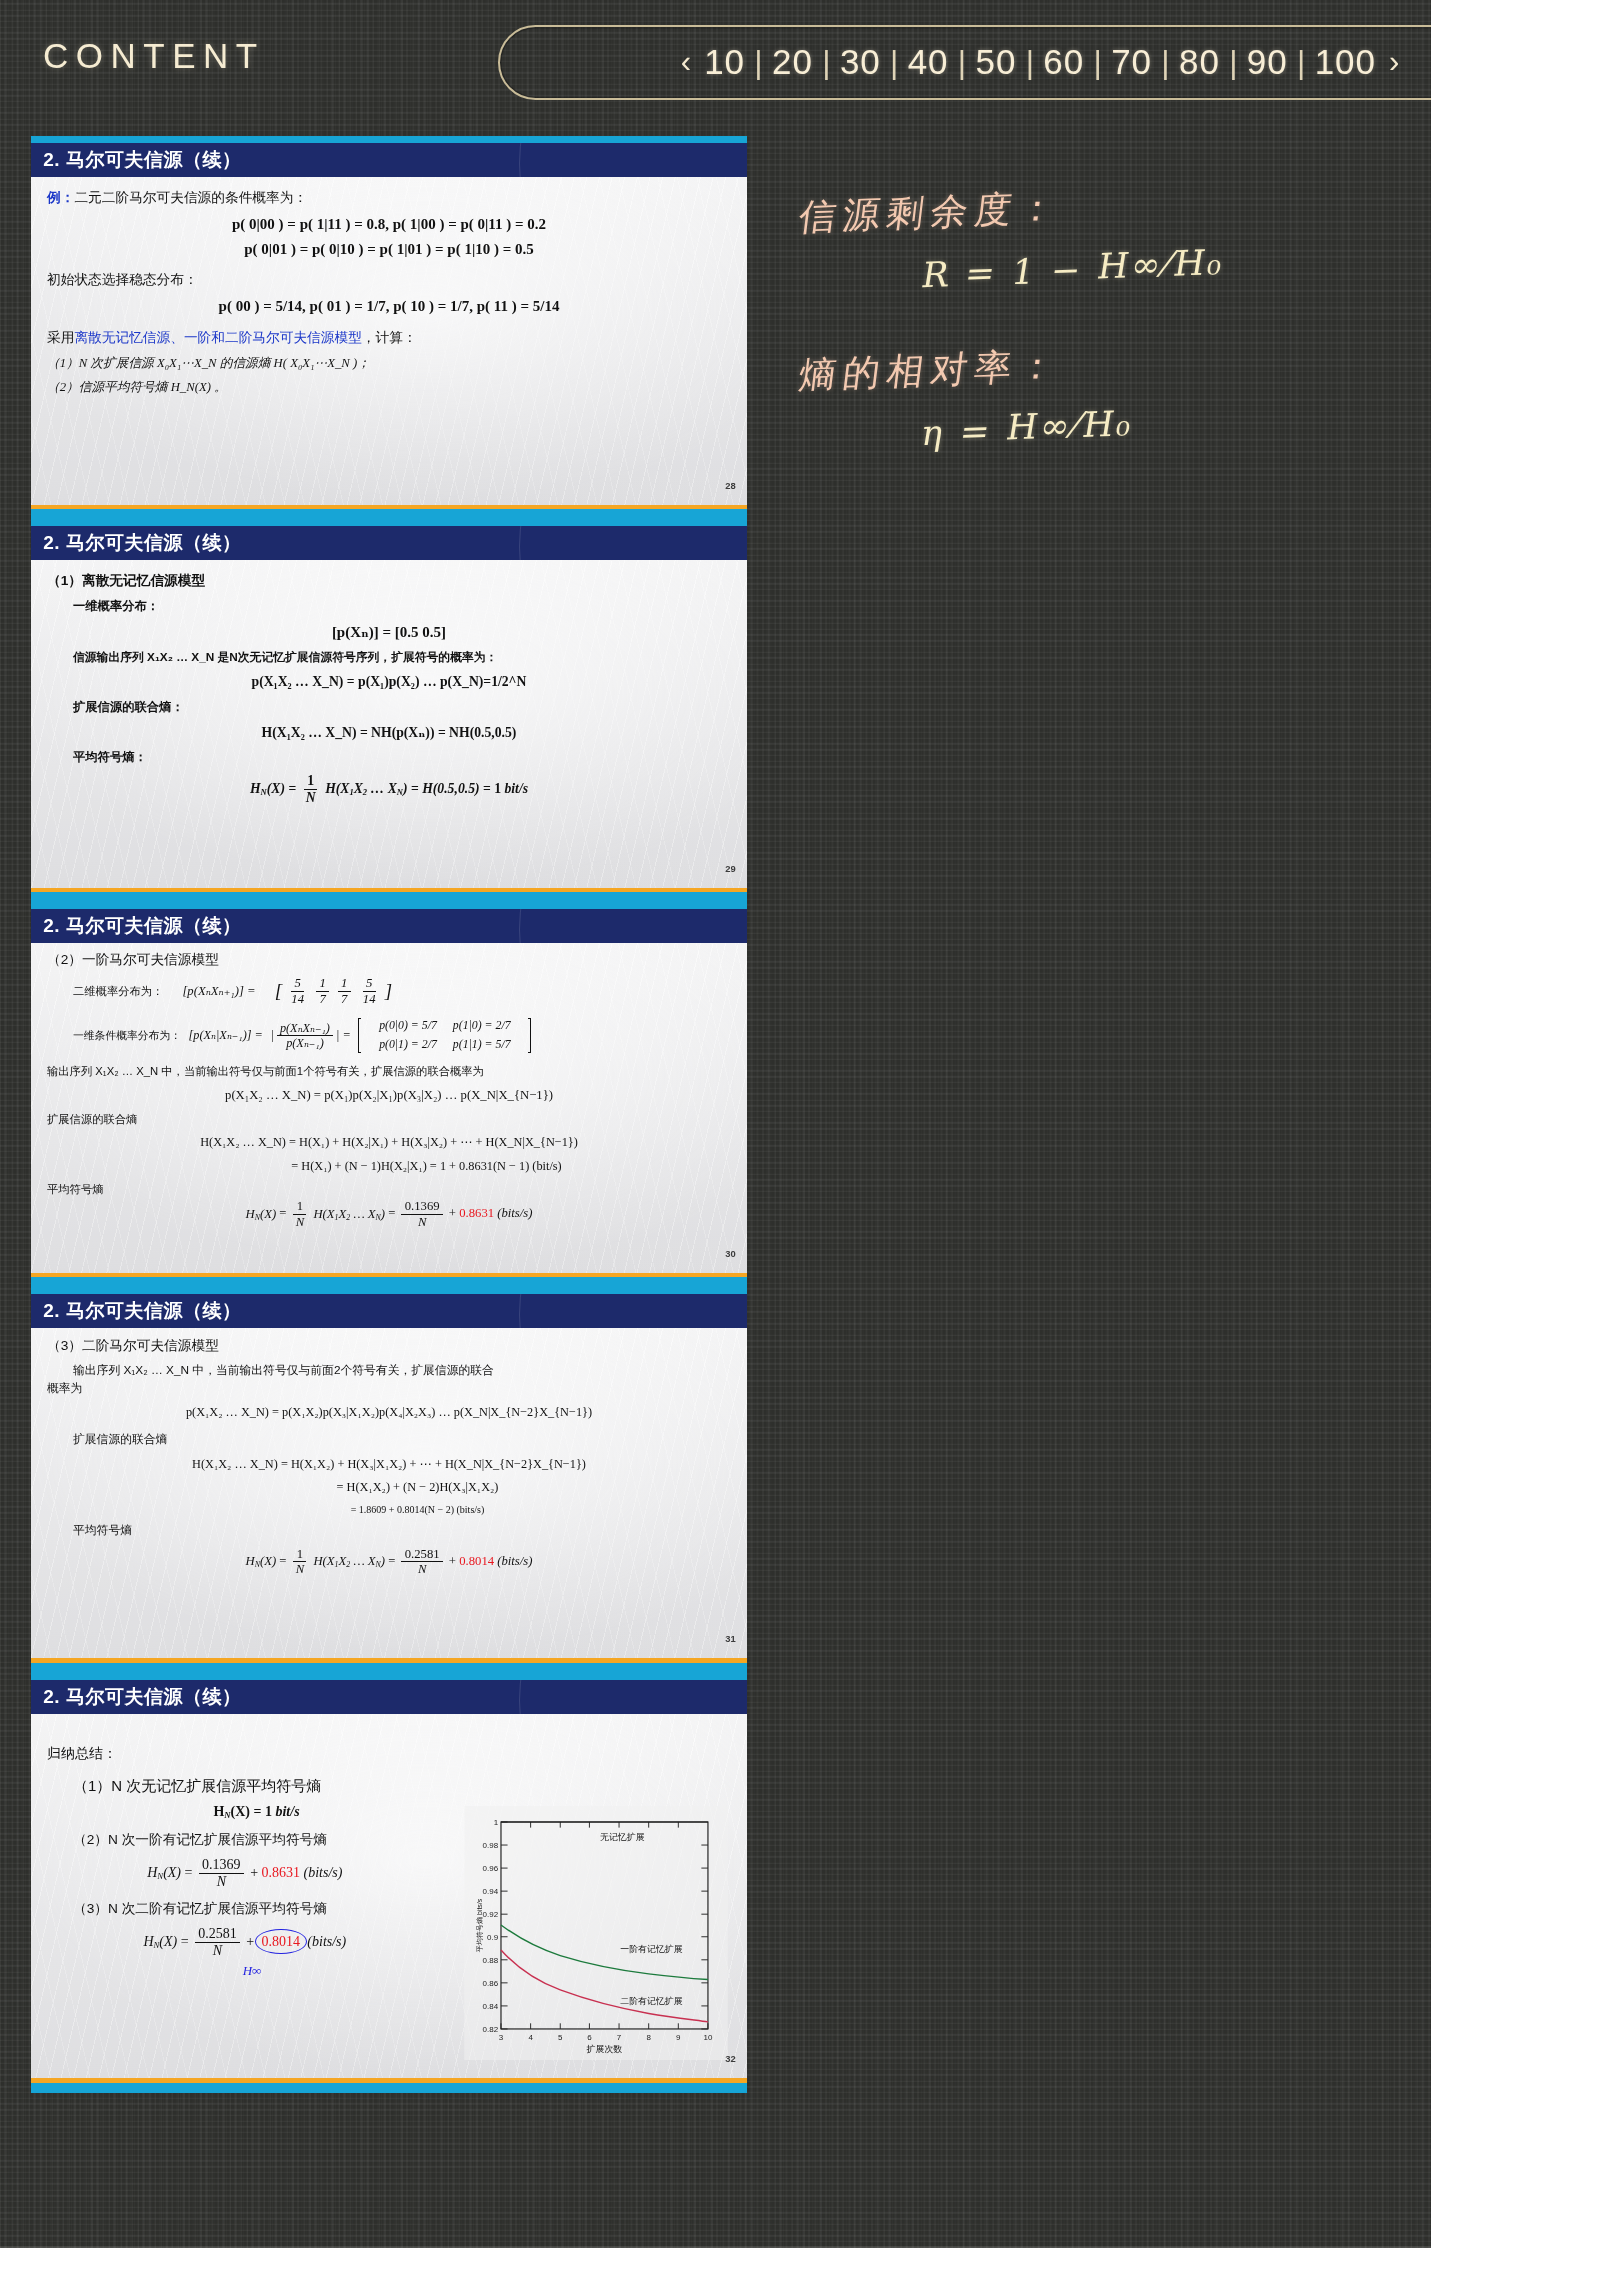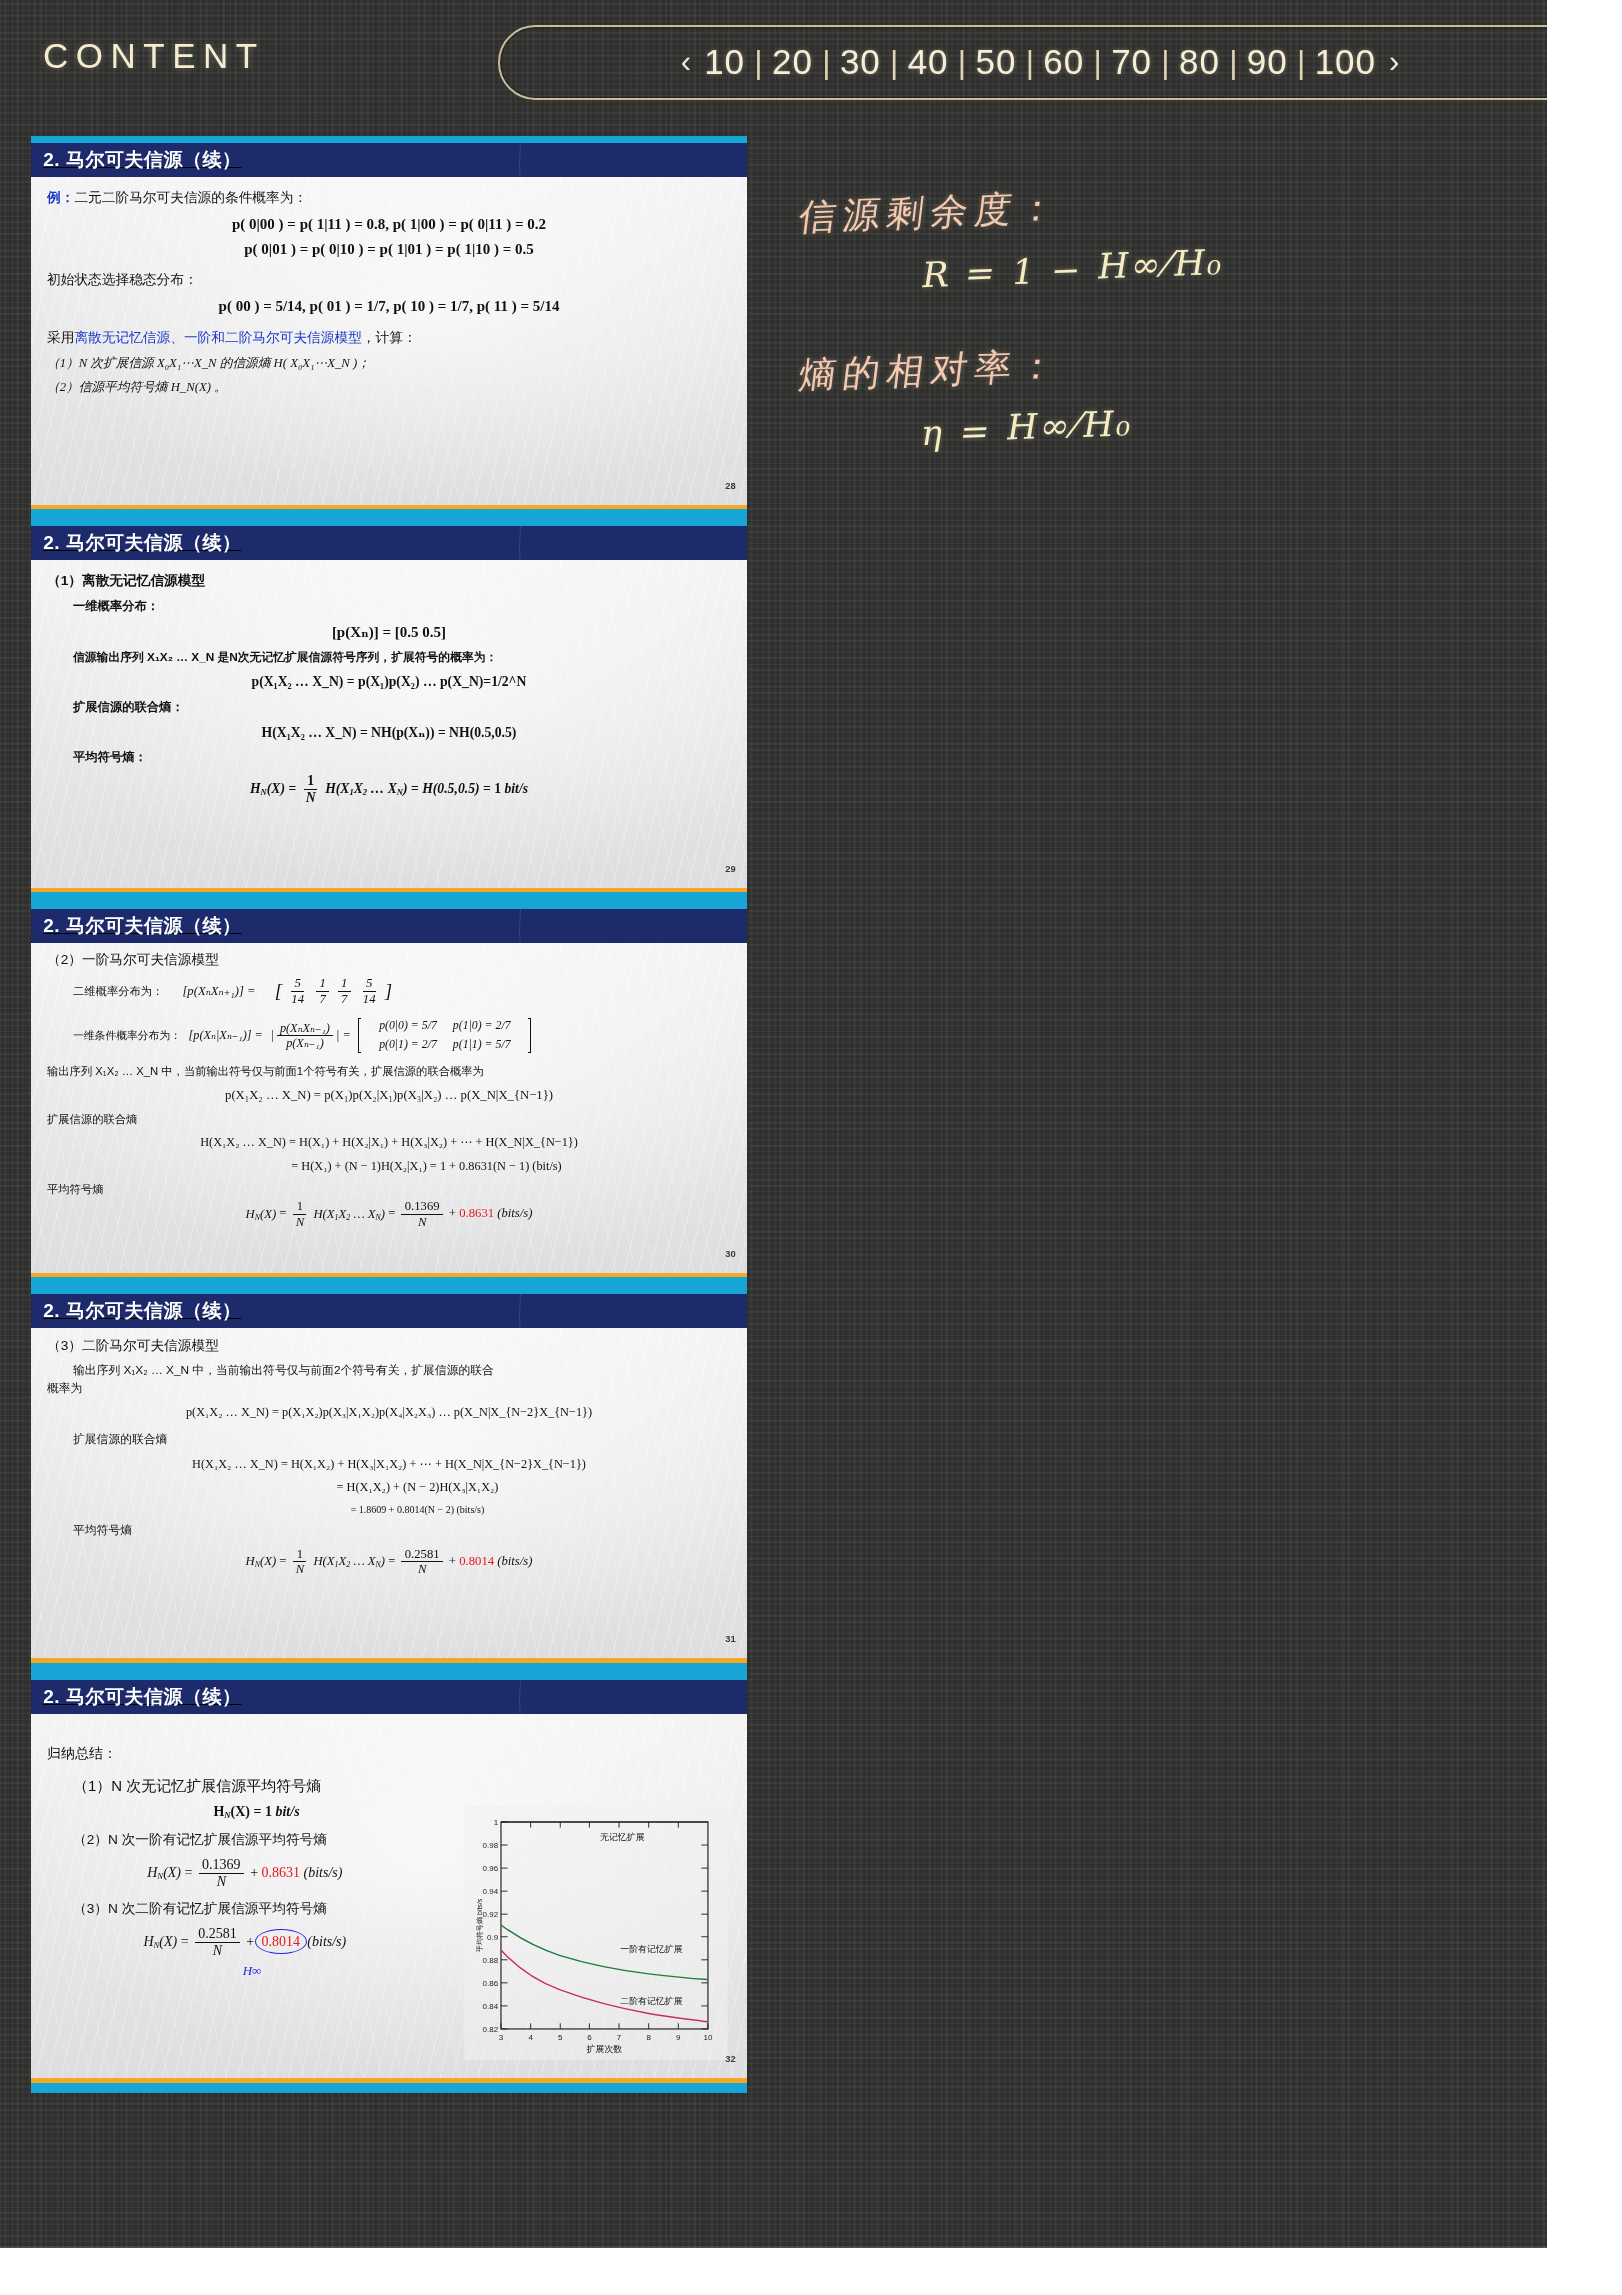--- a/index.html
+++ b/index.html
@@ -1,20 +1,20 @@
 <!DOCTYPE html>
 <html style="font-size:7.5px"><head>
 <meta charset="utf-8">
 <style>
   html,body{margin:0;padding:0;background:#ffffff;}
   body{font-family:"Liberation Sans","DejaVu Sans",sans-serif;}
 
   .page{
     position:relative;
-    width:1547px;
+    width:1431px;
     height:2295px;
     background:#ffffff;
     overflow:hidden;
   }
   
   .sheet{
     position:absolute;left:0;top:0;width:1623px;height:2248px;
     background-color:#2e2f2c;
     background-image:
       repeating-linear-gradient(to right, rgba(255,255,255,.055) 0 1.4px, rgba(255,255,255,0) 1.4px 5.7px),
@@ -46,21 +46,21 @@
   .pager .sep{color:#e8dcbe;font-size:32px;padding:0 6.6px;opacity:.95;}
   .pager .arrow{color:#f5ead0;font-size:31px;padding:0 10.4px;}
 
   
   .deck{position:absolute;left:31px;top:136px;width:716px;}
 
   .slide{position:relative;width:716px;background:#e9e9eb;overflow:hidden;}
   .slide .cyan-top{height:6.6px;background:#17a5d6;}
   .slide .titlebar{
     height:34px;background:#1d2a6b;display:flex;align-items:center;
-    position:relative;overflow:hidden;text-decoration:underline;
+    position:relative;overflow:hidden;
   }
   .slide .titlebar::after{
     content:"";position:absolute;right:-123px;top:-155px;width:349px;height:349px;
     border:1.4px solid rgba(255,255,255,.12);border-radius:50%;
   }
   .slide .titlebar .t{
     position:relative;z-index:2;color:#ffffff;font-size:19px;font-weight:bold;
     padding-left:12.3px;letter-spacing:0.5px;
   }
   .slide .body{

